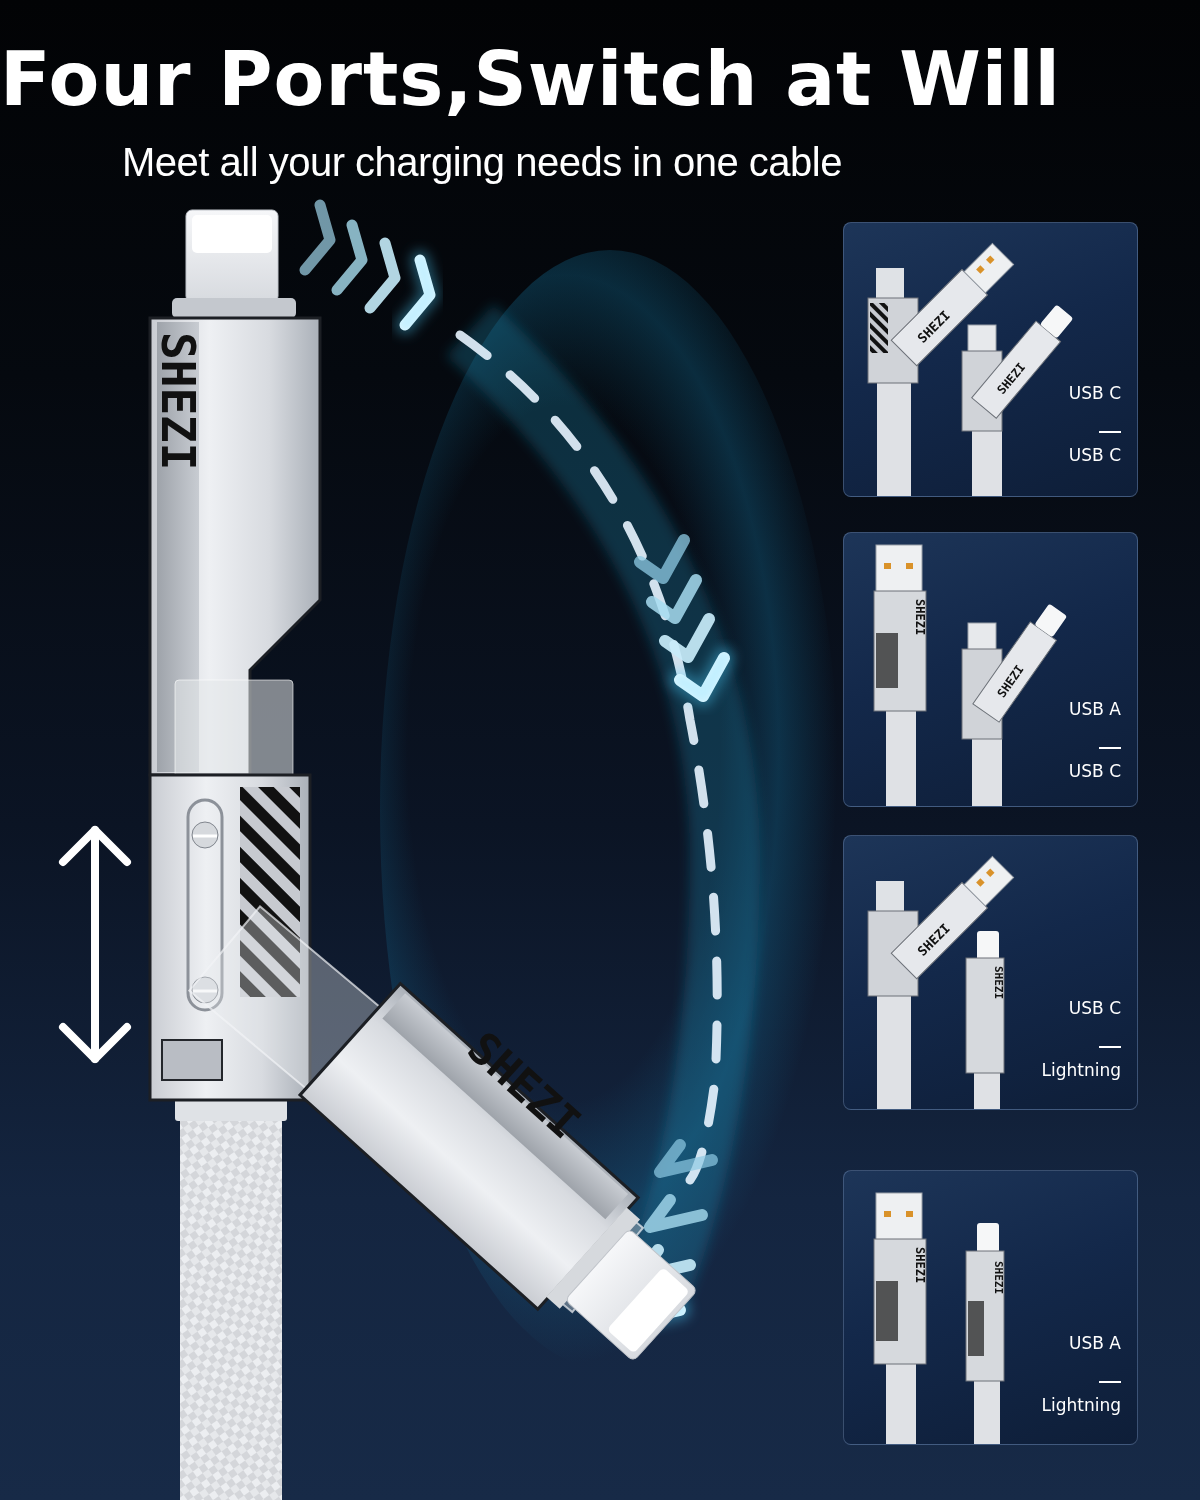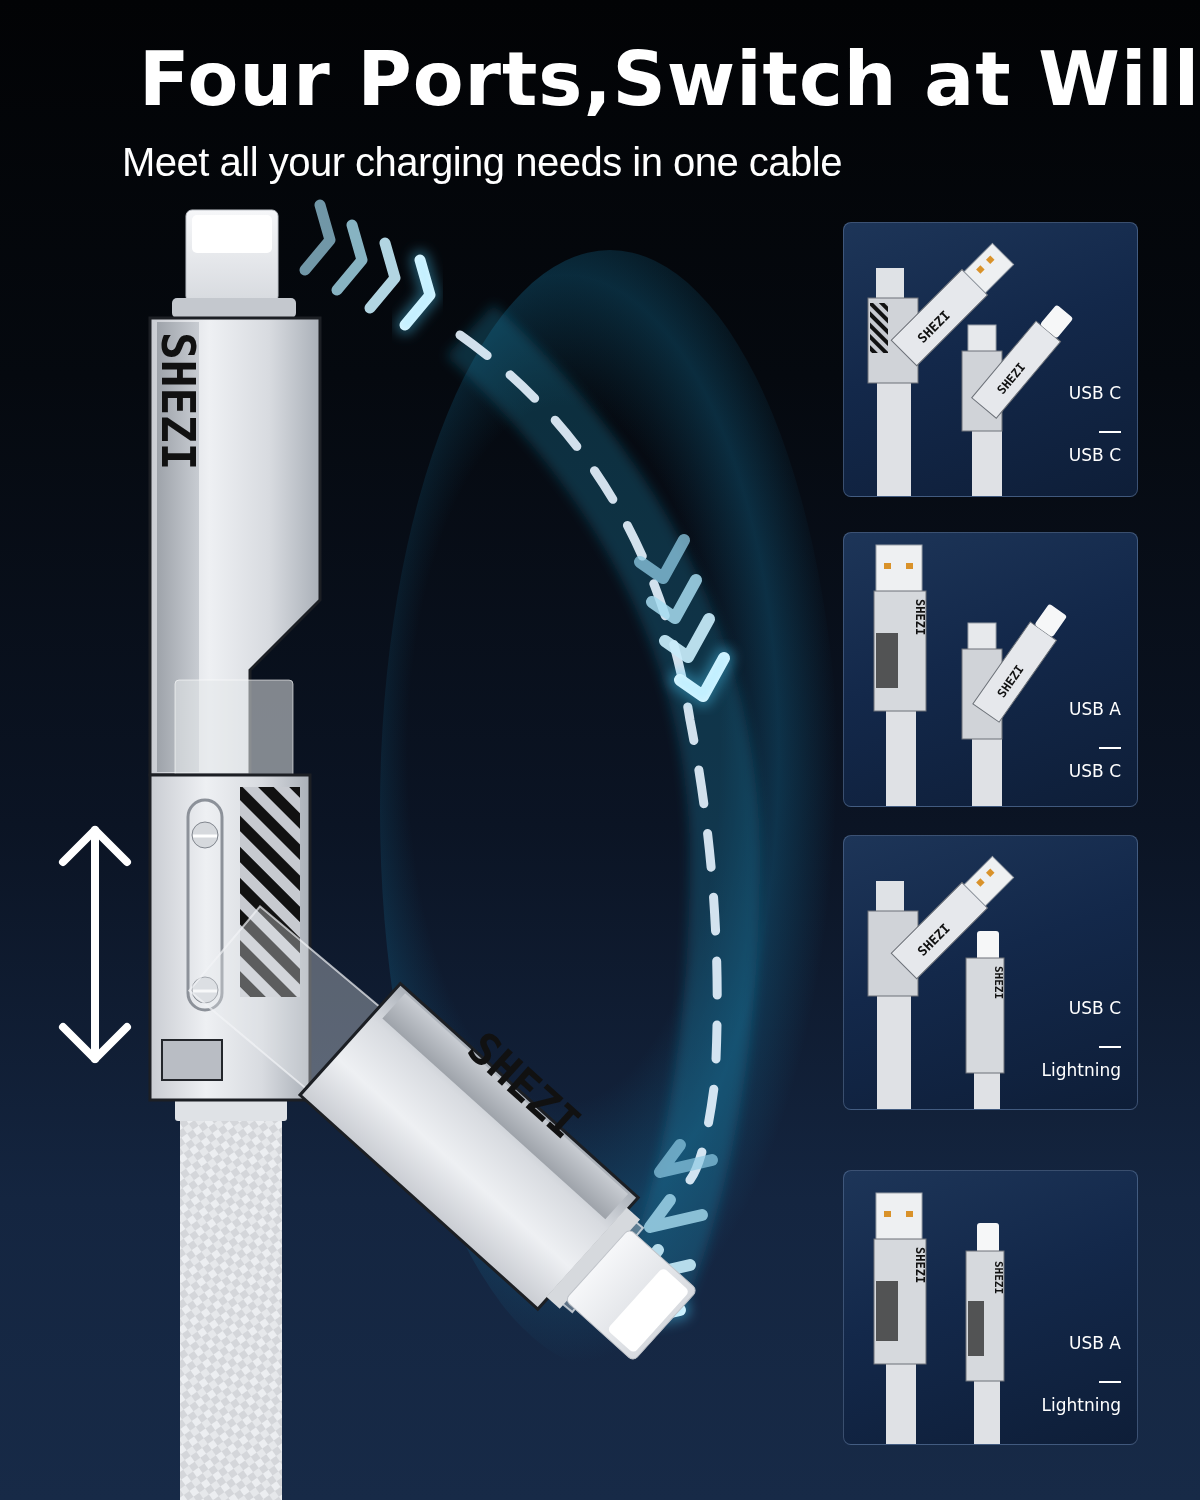--- a/index.html
+++ b/index.html
@@ -5,21 +5,21 @@
   * { margin: 0; padding: 0; box-sizing: border-box; }
   html, body { width: 1200px; height: 1500px; overflow: hidden; }
   body {
     position: relative;
     font-family: "DejaVu Sans", sans-serif;
     background: linear-gradient(180deg, #020305 0%, #05090f 25%, #0b1424 55%, #142540 80%, #172a47 100%);
     color: #fff;
   }
   .headline {
     position: absolute; left: 0; top: 36px; width: 1200px;
-    text-align: right; font-size: 74px; font-weight: bold; letter-spacing: 1px;
+    text-align: left; font-size: 74px; font-weight: bold; letter-spacing: 1px;
     color: #ffffff;
   }
   .subline {
     position: absolute; left: 0; top: 140px; width: 964px;
     text-align: center; font-size: 40px; color: #ffffff; letter-spacing: -0.5px;
     font-family: "Liberation Sans", sans-serif;
   }
   
   .glow {
     position: absolute; left: 380px; top: 250px; width: 460px; height: 1120px;

